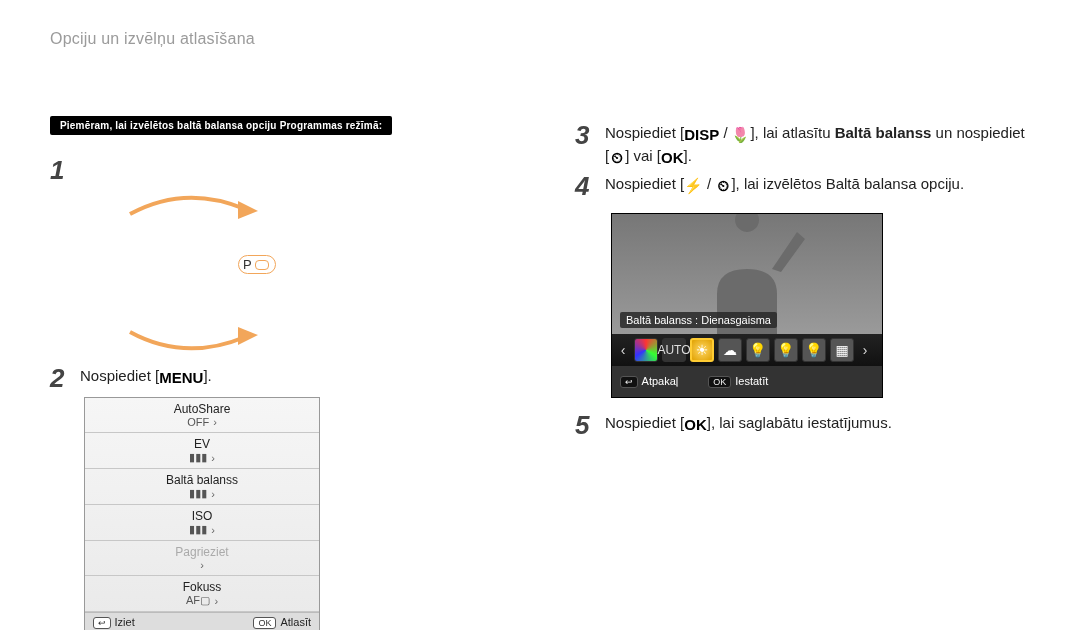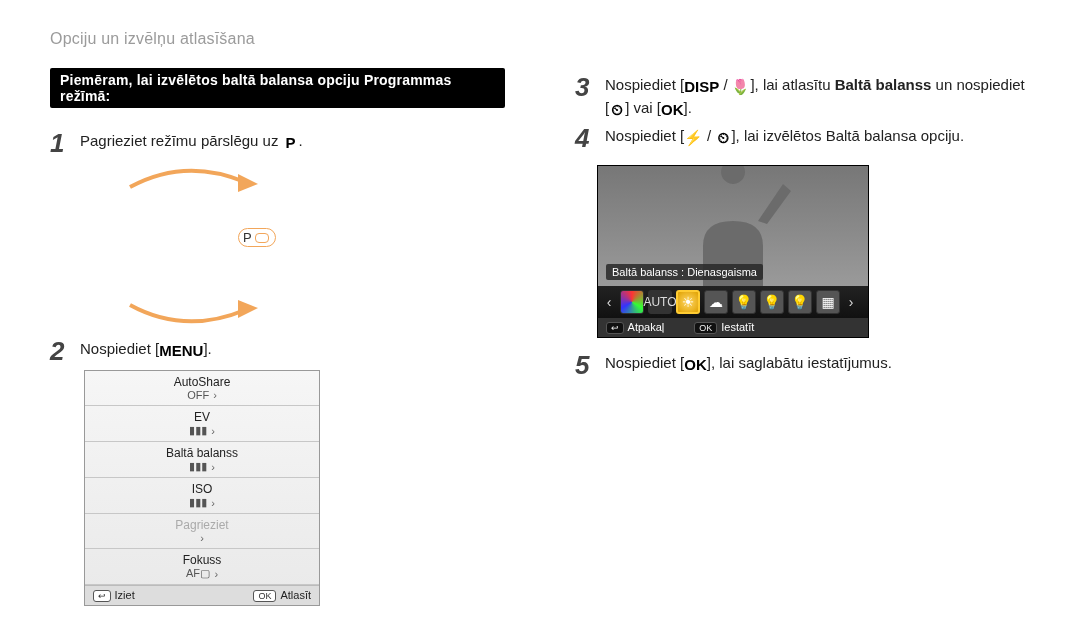--- a/index.html
+++ b/index.html
@@ -12,20 +12,21 @@
     background: #fff;
     font-size: 14px;
   }
   .page {
     box-sizing: border-box;
     width: 1080px;
     height: 630px;
     padding: 30px 50px 0 50px;
     display: flex;
     flex-direction: column;
+    gap: 48px;
   }
   .heading {
     color: #9b9b9b;
     font-size: 16px;
     margin: 0 0 20px 0;
     letter-spacing: 0.2px;
   }
   .columns {
     display: flex;
     flex: 1;
@@ -33,21 +34,21 @@
   }
   .col {
     flex: 1;
     min-width: 0;
   }
   .blackbar {
     display: inline-block;
     background: #000;
     color: #fff;
     font-weight: 600;
-    font-size: 14px;
+    font-size: 10px;
     padding: 4px 10px;
     border-radius: 2px;
     letter-spacing: 0.2px;
     margin-bottom: 16px;
   }
   .step {
     display: flex;
     align-items: flex-start;
     margin: 6px 0 6px 0;
   }
@@ -197,21 +198,21 @@
     font-size: 9px;
     background: #fff;
     color:#333;
   }
 
   
   .wb-box {
     width: 270px;
     background: #a16207;
     border: 1px solid #000;
-    margin: 14px 0 14px 22px;
+    margin: 14px 0 14px 36px;
     color: #fff;
     font-size: 12px;
     position: relative;
   }
   .wb-preview {
     height: 120px;
     background: linear-gradient(#777,#9a9a9a);
     position: relative;
     overflow: hidden;
   }
@@ -260,21 +261,21 @@
   }
   .wb-nav {
     width: 14px;
     text-align: center;
     color: #ddd;
     font-size: 14px;
   }
   .wb-footer {
     display: flex;
     gap: 30px;
-    padding: 3px 8px;
+    padding: 9px 8px;
     font-size: 11px;
     background: #333;
     align-items: center;
   }
 
   
   .footer {
     text-align: center;
     color: #777;
     font-size: 12px;
@@ -290,23 +291,20 @@
   <div class="heading">Opciju un izvēlņu atlasīšana</div>
 
   <div class="columns">
 
     <div class="col">
 
       <div class="blackbar">Piemēram, lai izvēlētos baltā balansa opciju Programmas režīmā:</div>
 
       <div class="step">
         <div class="step-num">1</div>
-        <div class="step-body">
-          <span>Pagrieziet režīmu pārslēgu uz </span><span class="inline-icon textbold">P</span><span>.</span>
-        </div>
       </div>
 
       
       <div class="dial-wrap">
         <svg class="arrow-top" viewBox="0 0 150 30">
           <path d="M20 25 Q75 -5 135 20" fill="none" stroke="#f2a65a" stroke-width="4"></path>
           <polygon points="128,12 148,22 128,30" fill="#f2a65a"></polygon>
         </svg>
         <div class="p-marker">
           <span>P</span>

